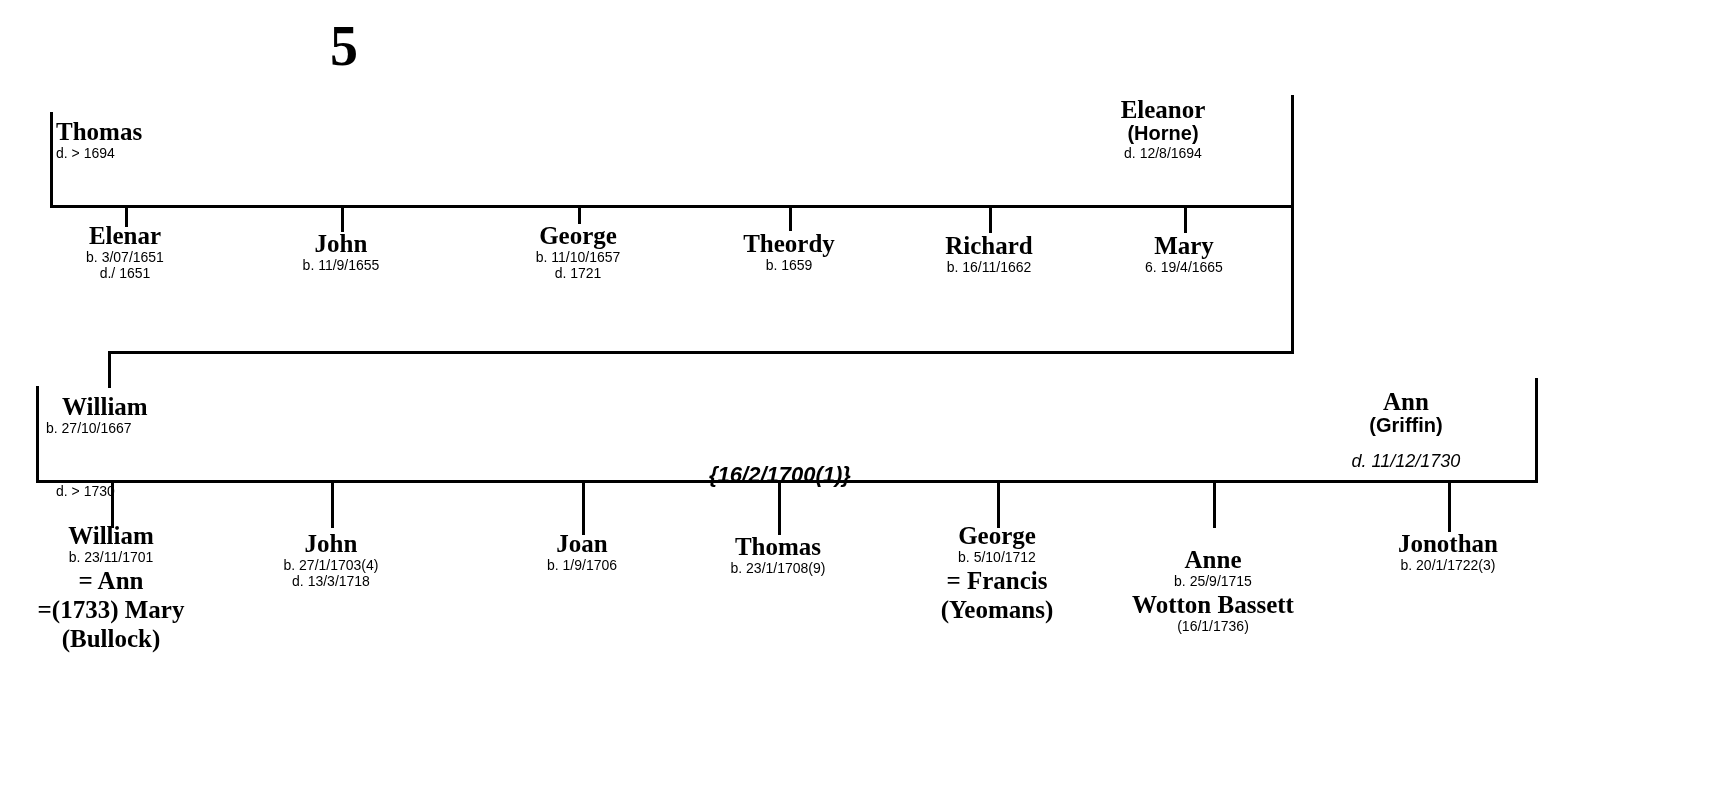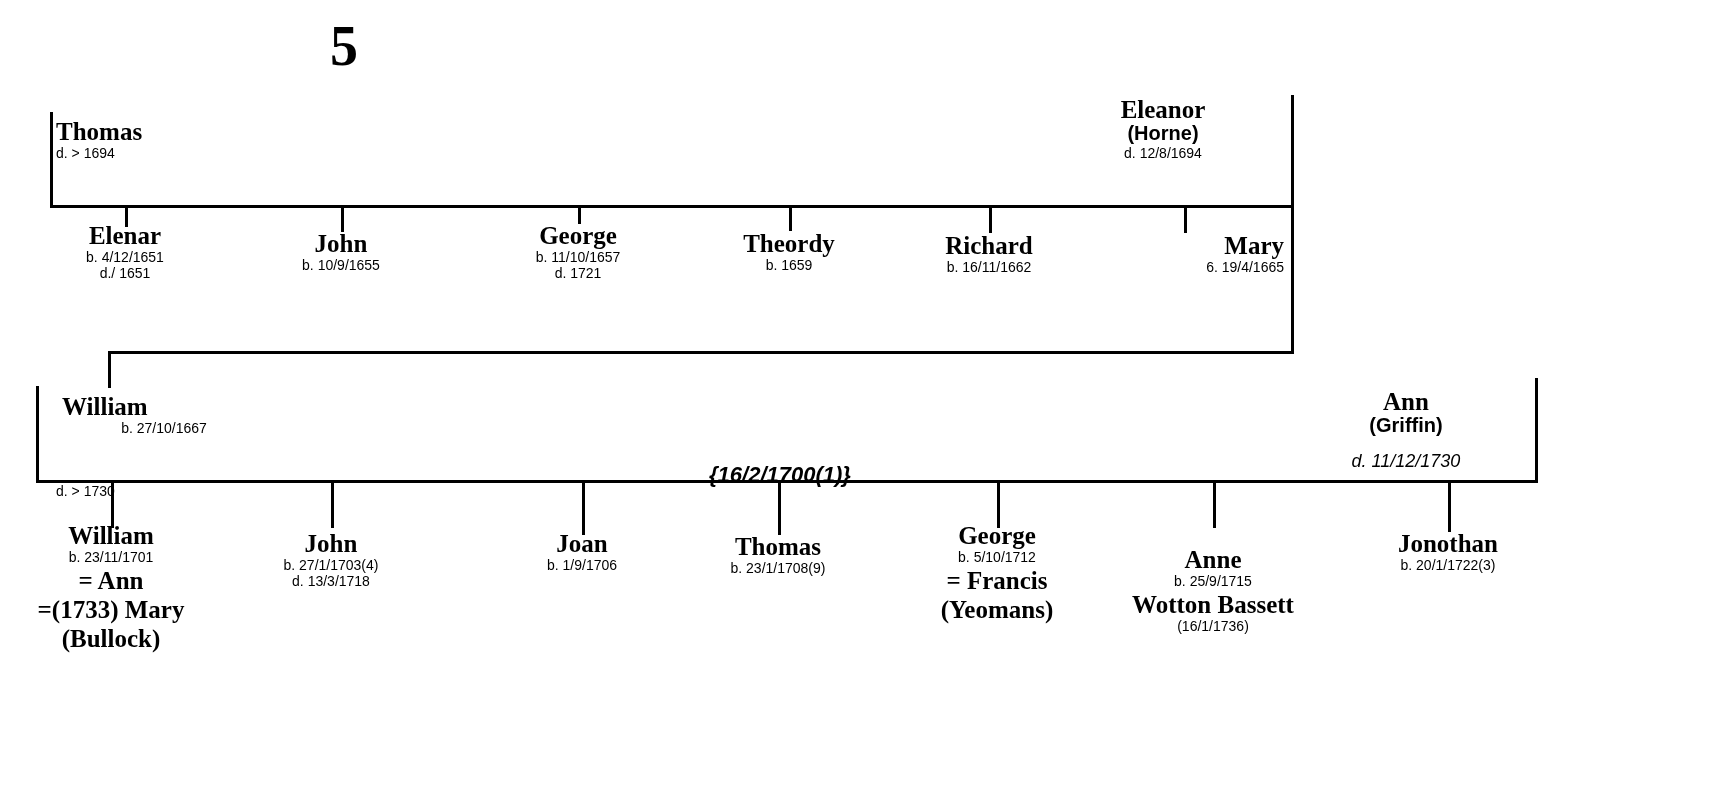--- a/index.html
+++ b/index.html
@@ -124,65 +124,65 @@
 
   <div class="ln ln-v" style="left:125px;  top:205px; height:22px;"></div>
   <div class="ln ln-v" style="left:341px;  top:205px; height:27px;"></div>
   <div class="ln ln-v" style="left:578px;  top:205px; height:19px;"></div>
   <div class="ln ln-v" style="left:789px;  top:205px; height:26px;"></div>
   <div class="ln ln-v" style="left:989px;  top:205px; height:28px;"></div>
   <div class="ln ln-v" style="left:1184px; top:205px; height:28px;"></div>
 
   <div class="person" style="left:25px; top:222px; width:200px;">
     <div class="pname">Elenar</div>
-    <div class="pdate">b. 4/12/1651</div>
+    <div class="pdate">b. 3/07/1651</div>
     <div class="pdate">d./ 1651</div>
   </div>
 
   <div class="person" style="left:241px; top:230px; width:200px;">
     <div class="pname">John</div>
-    <div class="pdate">b. 10/9/1655</div>
+    <div class="pdate">b. 11/9/1655</div>
   </div>
 
   <div class="person" style="left:478px; top:222px; width:200px;">
     <div class="pname">George</div>
     <div class="pdate">b. 11/10/1657</div>
     <div class="pdate">d. 1721</div>
   </div>
 
   <div class="person" style="left:689px; top:230px; width:200px;">
     <div class="pname">Theordy</div>
     <div class="pdate">b. 1659</div>
   </div>
 
   <div class="person" style="left:889px; top:232px; width:200px;text-align:center;">
     <div class="pname">Richard</div>
     <div class="pdate">b. 16/11/1662</div>
   </div>
 
-  <div class="person" style="left:1084px; top:232px; width:200px;text-align:right;">
+  <div class="person" style="left:1084px; top:232px; width:200px;">
     <div class="pname">Mary</div>
     <div class="pdate">6. 19/4/1665</div>
   </div>
 
   <div class="ln ln-v" style="left:1291px; top:205px; height:148px;"></div>
 
   <div class="ln ln-h" style="left:108px; top:351px; width:1186px;"></div>
 
   <div class="ln ln-v" style="left:108px; top:351px; height:37px;"></div>
 
   <div class="ln ln-v" style="left:36px; top:386px; height:96px;"></div>
 
   <div class="ln ln-v" style="left:1535px; top:378px; height:104px;"></div>
 
   <div class="ln ln-h" style="left:36px; top:480px; width:1502px;"></div>
 
   <div class="person parent-left" style="left:42px; top:393px; width:240px;">
     <div class="pname" style="padding-left:20px;">William</div>
-    <div class="pdate" style="padding-left:4px;text-align:center;">b. 27/10/1667</div>
+    <div class="pdate" style="padding-left:4px;">b. 27/10/1667</div>
     <div class="pdate" style="padding-left:14px;margin-top:48px;">d. &gt; 1730</div>
   </div>
 
   <div class="person parent-right" style="left:1285px; top:388px; width:242px;">
     <div class="pname">Ann</div>
     <div class="pname2">(Griffin)</div>
     <div class="pdate-italic">d. 11/12/1730</div>
   </div>
 
   <div class="marriage-note" style="left:660px; top:462px; width:240px;">{16/2/1700(1)}</div>

